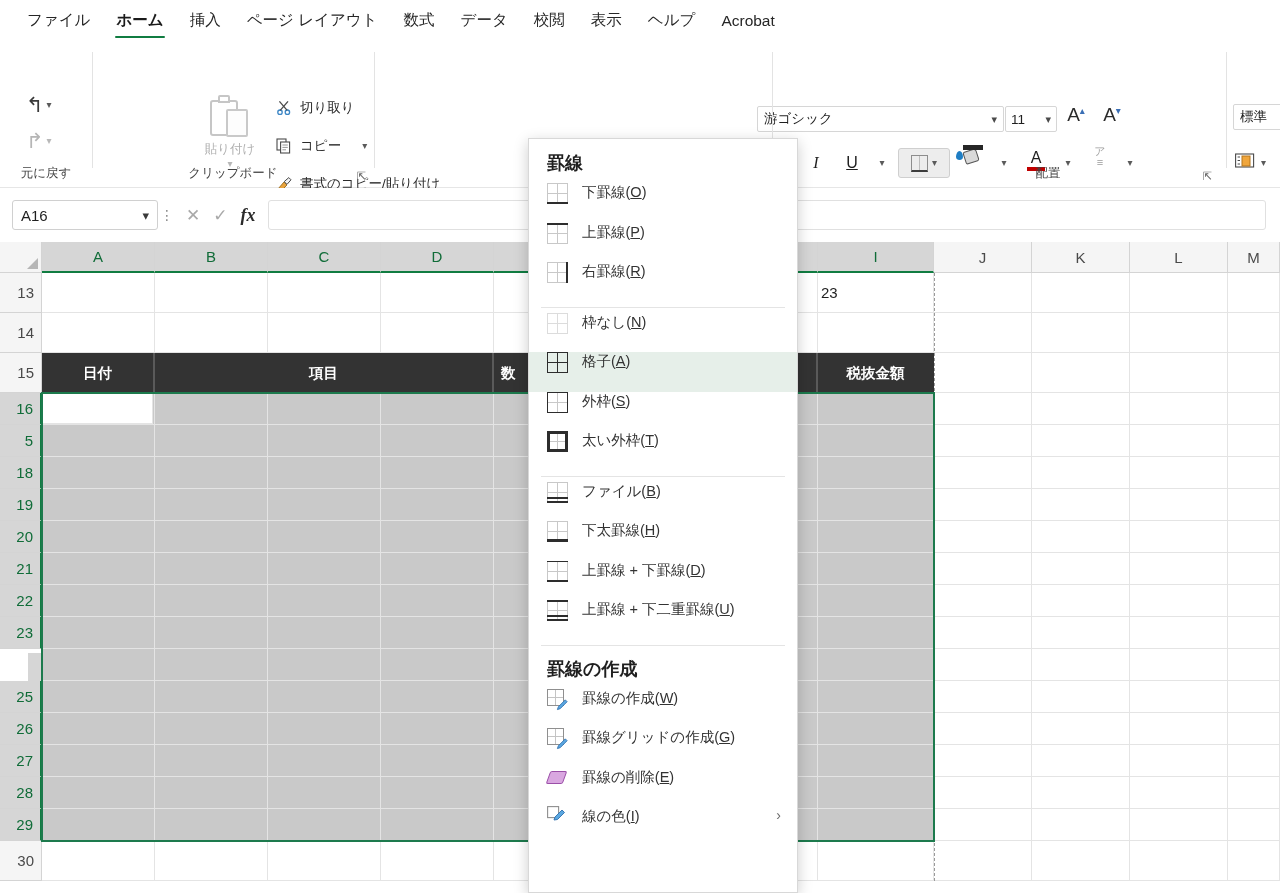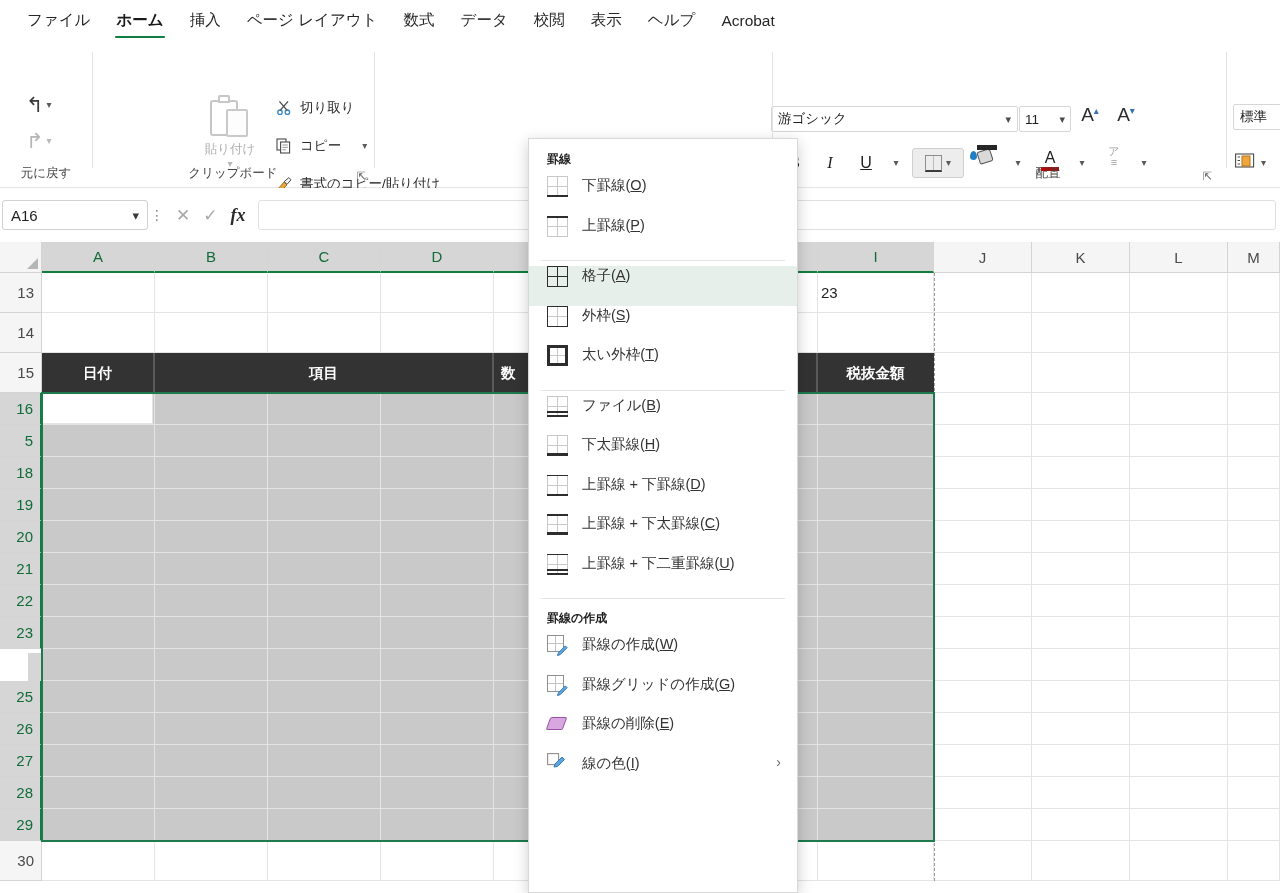--- a/index.html
+++ b/index.html
@@ -124,21 +124,21 @@
   }
   .fill-bar { position:absolute; left:0; bottom:0; width:20px; height:5px; background:#262626; }
   .fontcolorbtn { position:absolute; left:656px; top:108px; }
   .fc-a { font-size:16px; color:#1f1f1f; line-height:16px; text-align:center; width:18px;}
   .fc-bar { width:18px; height:4px; background:#c00000; margin-top:1px; }
   .phonetic { position:absolute; left:718px; top:106px; width:22px; text-align:center; color:#9b9b9b; }
 
   
   .fbar {
     position:absolute; top:188px; left:0; width:1280px; height:54px;
-    background:#fff; display:flex; align-items:center; padding:0 2px;
+    background:#fff; display:flex; align-items:center; padding:0 12px;
   }
   .namebox {
     width:146px; height:30px; border:1px solid #d0d0d0; border-radius:3px;
     background:#fff; display:flex; align-items:center; padding:0 8px;
     font-size:15px; color:#1f1f1f;
   }
   .namebox .cv { margin-left:auto; font-size:13px; color:#3a3a3a; }
   .dots { width:18px; text-align:center; color:#8a8a8a; font-size:14px; letter-spacing:0; }
   .fxgrp { display:flex; align-items:center; gap:13px; padding:0 10px; }
   .fxi { font-size:17px; color:#a9a9a9; }
@@ -194,21 +194,21 @@
     position:absolute; border-left:1px dashed #9a9a9a; z-index:4;
   }
 
   
   .menu {
     position:absolute; left:528px; top:138px; width:270px; height:755px;
     background:#ffffff; border:1px solid #d8d8d8;
     box-shadow:0 4px 14px rgba(0,0,0,.20); z-index:50; overflow:hidden;
   }
   .menu-title {
-    font-size:12px; font-weight:bold; color:#1f1f1f;
+    font-size:18px; font-weight:bold; color:#1f1f1f;
     padding:12px 0 8px 18px;
   }
   .mitem {
     display:flex; align-items:flex-start; height:39.5px; padding-left:18px; gap:14px;
     font-size:14.5px; color:#333333; cursor:default; white-space:nowrap;
   }
   .mitem.hl { background:#e6efe9; }
   .mitem .lbl u { text-decoration:underline; }
   .msep { height:1px; background:#e4e4e4; margin:5px 12px; }
   .submark { margin-left:auto; margin-right:16px; font-size:14px; color:#6a6a6a; }
@@ -338,21 +338,21 @@
           </svg>
         </span>
         <span>書式のコピー/貼り付け</span>
       </div>
 
       <div class="grp-label">クリップボード</div>
       <div class="dlg">⇱</div>
     </div>
     <div class="grp-sep" style="left:374px;"></div>
 
-    <div class="grp" style="left:385px; width:390px;">
+    <div class="grp" style="left:371px; width:390px;">
       <div class="fontbox">
         <span>游ゴシック</span>
         <span class="cv">▾</span>
       </div>
       <div class="sizebox">
         <span>11</span>
         <span class="cv">▾</span>
       </div>
       <div class="aup" style="left:692px;">
         <span>A</span><span class="sup">▴</span>
@@ -747,23 +747,36 @@
         </span>
       <span class="lbl"><span>下罫線(</span><u>O</u><span>)</span></span>
     </div>
     <div class="mitem">
       <span class="bi">
           <i class="base"></i>
           <i class="e e-top"></i>
         </span>
       <span class="lbl"><span>上罫線(</span><u>P</u><span>)</span></span>
     </div>
+    <div class="mitem">
+      <span class="bi">
+          <i class="base"></i>
+          <i class="e e-right"></i>
+        </span>
+      <span class="lbl"><span>右罫線(</span><u>R</u><span>)</span></span>
+    </div>
 
     <div class="msep"></div>
 
+    <div class="mitem">
+      <span class="bi none">
+          <i class="base"></i>
+        </span>
+      <span class="lbl"><span>枠なし(</span><u>N</u><span>)</span></span>
+    </div>
     <div class="mitem hl">
       <span class="bi grid">
           <i class="base"></i>
         </span>
       <span class="lbl"><span>格子(</span><u>A</u><span>)</span></span>
     </div>
     <div class="mitem">
       <span class="bi outer">
           <i class="base"></i>
         </span>
@@ -793,28 +806,20 @@
         </span>
       <span class="lbl"><span>下太罫線(</span><u>H</u><span>)</span></span>
     </div>
     <div class="mitem">
       <span class="bi">
           <i class="base"></i>
           <i class="e e-top" style="height:1.6px"></i>
           <i class="e e-bot" style="height:1.6px"></i>
         </span>
       <span class="lbl"><span>上罫線 + 下罫線(</span><u>D</u><span>)</span></span>
-    </div>
-    <div class="mitem">
-      <span class="bi">
-          <i class="base"></i>
-          <i class="e e-top" style="height:1.6px"></i>
-          <i class="e e-botthick"></i>
-        </span>
-      <span class="lbl"><span>上罫線 + 下太罫線(</span><u>C</u><span>)</span></span>
     </div>
     <div class="mitem">
       <span class="bi">
           <i class="base"></i>
           <i class="e e-top" style="height:1.6px"></i>
           <i class="e e-bot2a"></i>
           <i class="e e-bot2b"></i>
         </span>
       <span class="lbl"><span>上罫線 + 下二重罫線(</span><u>U</u><span>)</span></span>
     </div>

